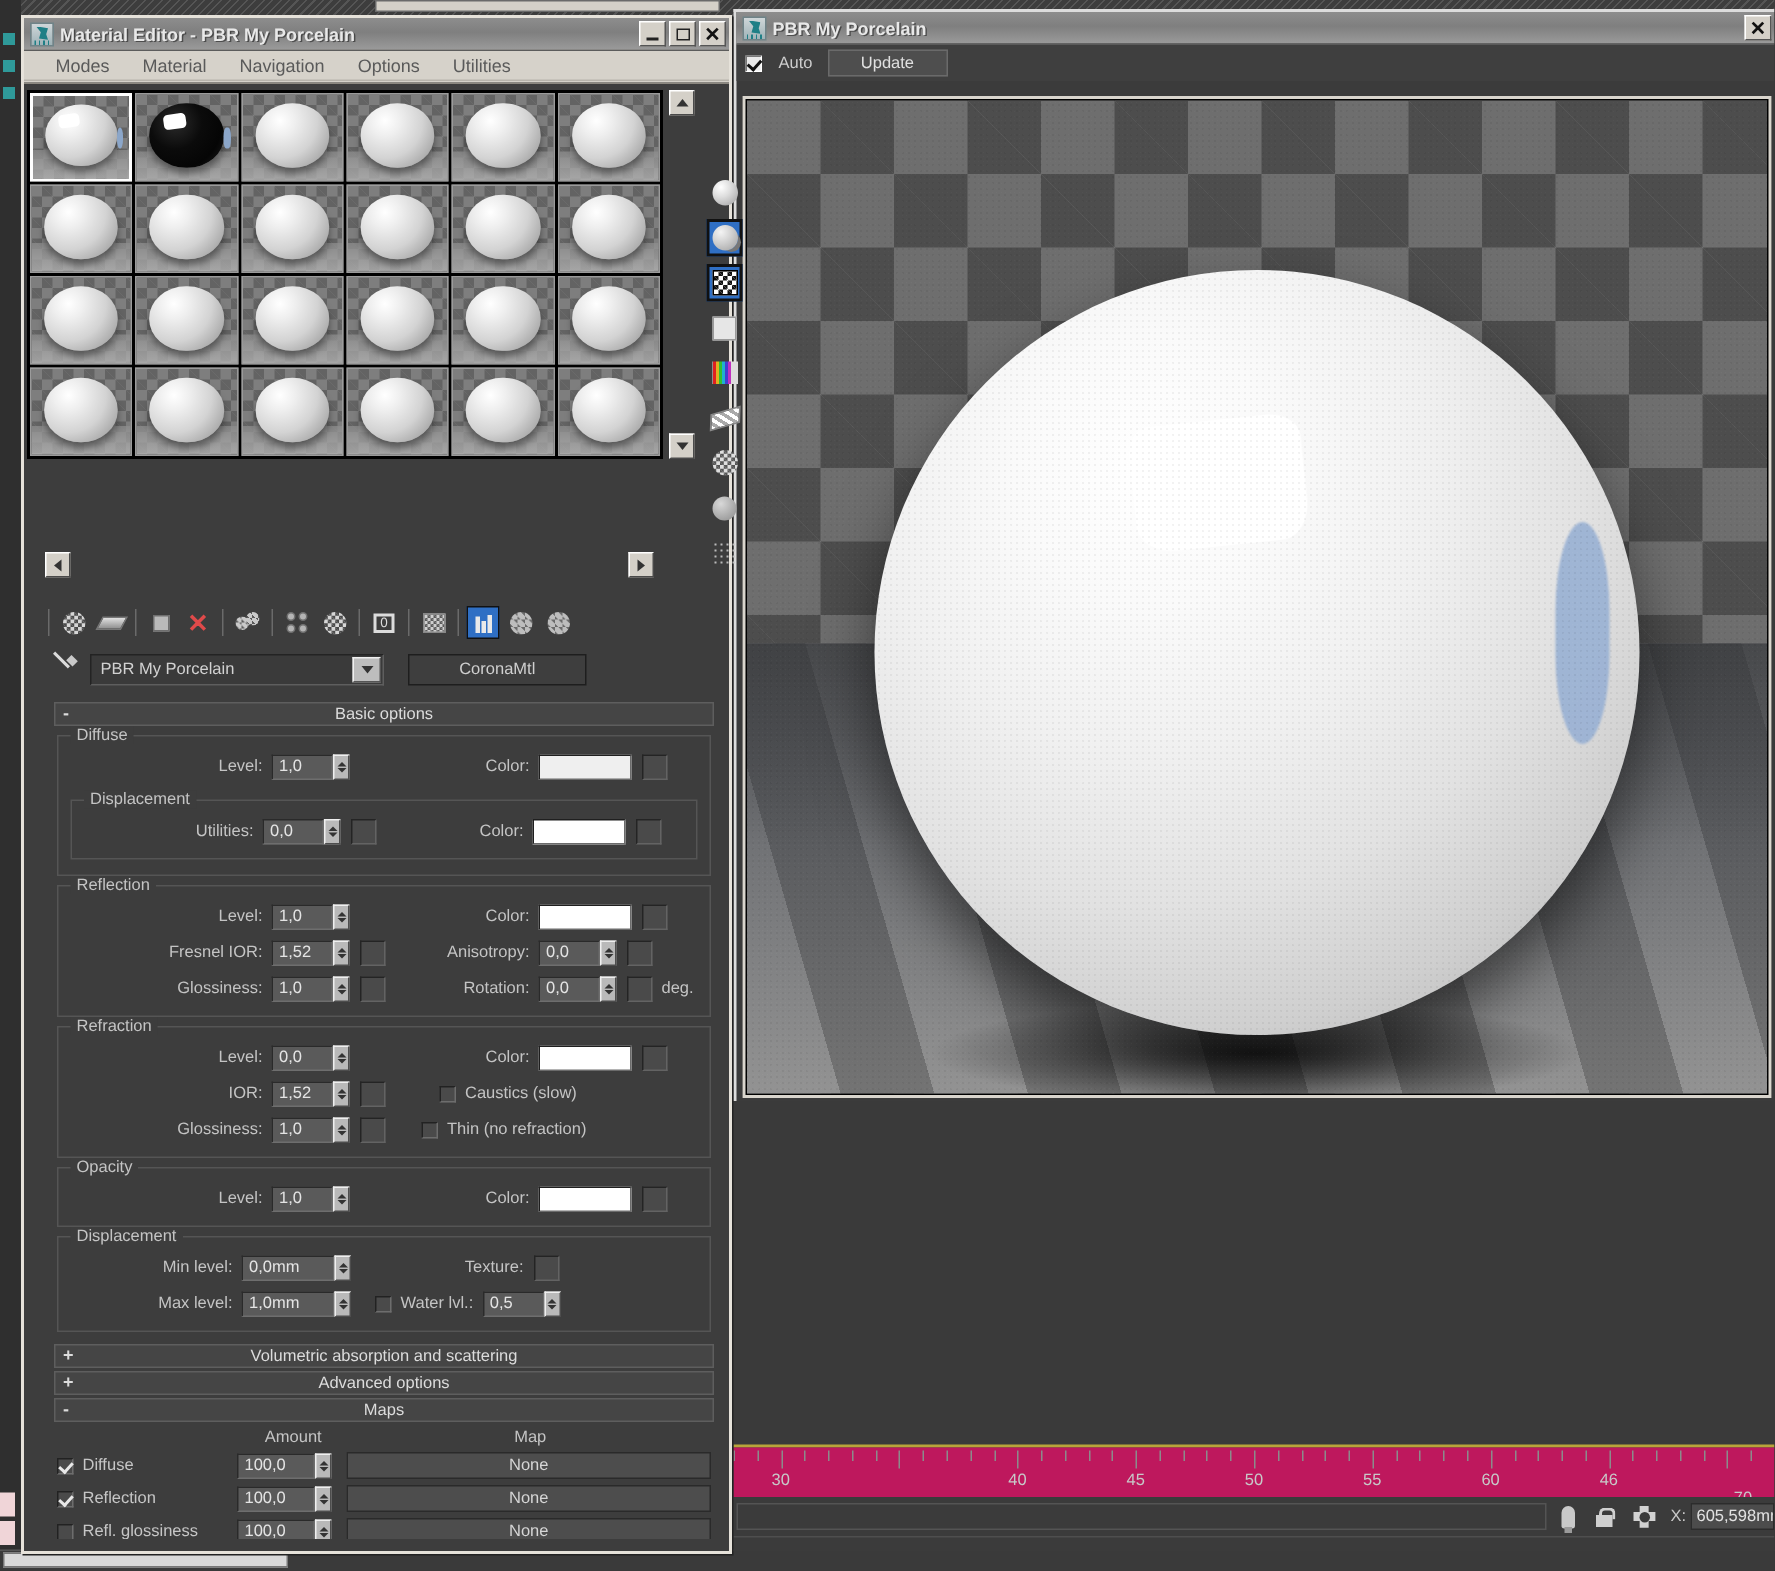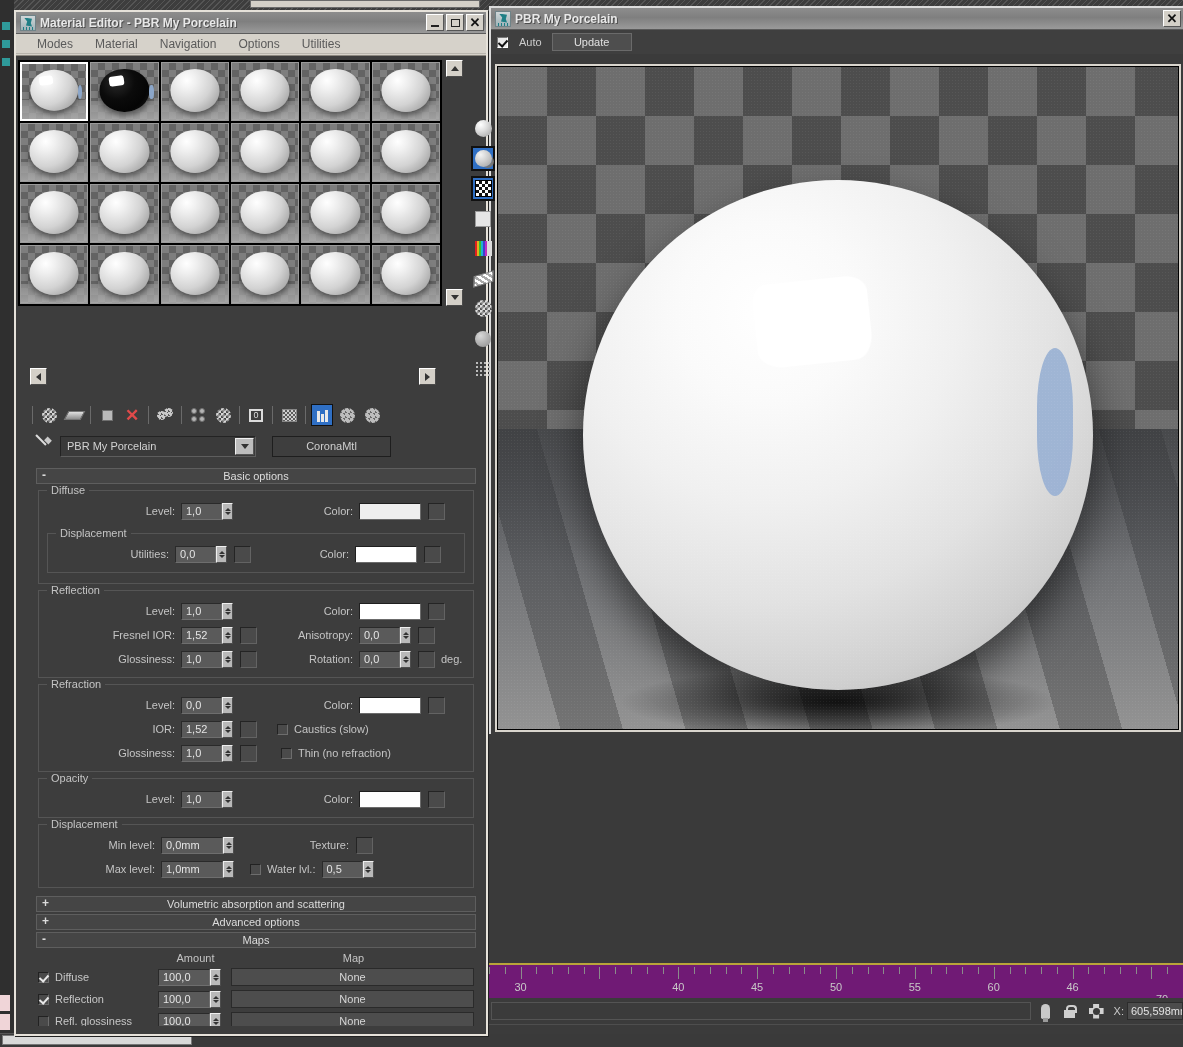--- a/index.html
+++ b/index.html
@@ -407,21 +407,21 @@
   .gizmo-plus::before{left:15px;top:0;width:4px;height:34px;}
   .gizmo-plus::after{left:0;top:15px;width:34px;height:4px;}
   .caption {
     position:absolute; left:0; right:0; top:78px; text-align:center;
     font-family:"Liberation Serif", serif; font-size:60px; color:#111; letter-spacing:1px;
   }
 
   
   .yellowline { position:absolute; left:489px; top:963px; width:694px; height:2px; background:#b9a43a; }
   .ruler {
-    position:absolute; left:489px; top:965px; width:694px; height:33px; background:#701a75;
+    position:absolute; left:489px; top:965px; width:694px; height:33px; background:#be185d;
     overflow:hidden;
     text-decoration:underline;
   }
   .tick { position:absolute; top:2px; width:1px; background:#8b8b8b; }
   .tick.major { height:12px; }
   .tick.minor { height:7px; }
   .tlabel { position:absolute; top:16px; font-size:11px; color:#c8c8c8; transform:translateX(-50%); }
   .statusbar {
     position:absolute; left:489px; top:998px; width:694px; height:26px; background:#3b3b3b;
     display:flex; align-items:center;
@@ -956,21 +956,21 @@
           <div class="grow">
             <div class="lbl" style="width:130px">IOR:</div>
             <div class="spin">
               <div class="num">1,52</div>
               <div class="arrows">
                   <div class="ar-u"></div>
                   <div class="ar-d"></div>
                 </div>
             </div>
             <div class="mapslot"></div>
-            <div style="display:flex;align-items:center;margin-left:20px">
+            <div style="display:flex;align-items:center;margin-left:36px">
               <div class="cbox"></div>
               <span class="lbl">Caustics (slow)</span>
             </div>
           </div>
           <div class="grow">
             <div class="lbl" style="width:130px">Glossiness:</div>
             <div class="spin">
               <div class="num">1,0</div>
               <div class="arrows">
                   <div class="ar-u"></div>

